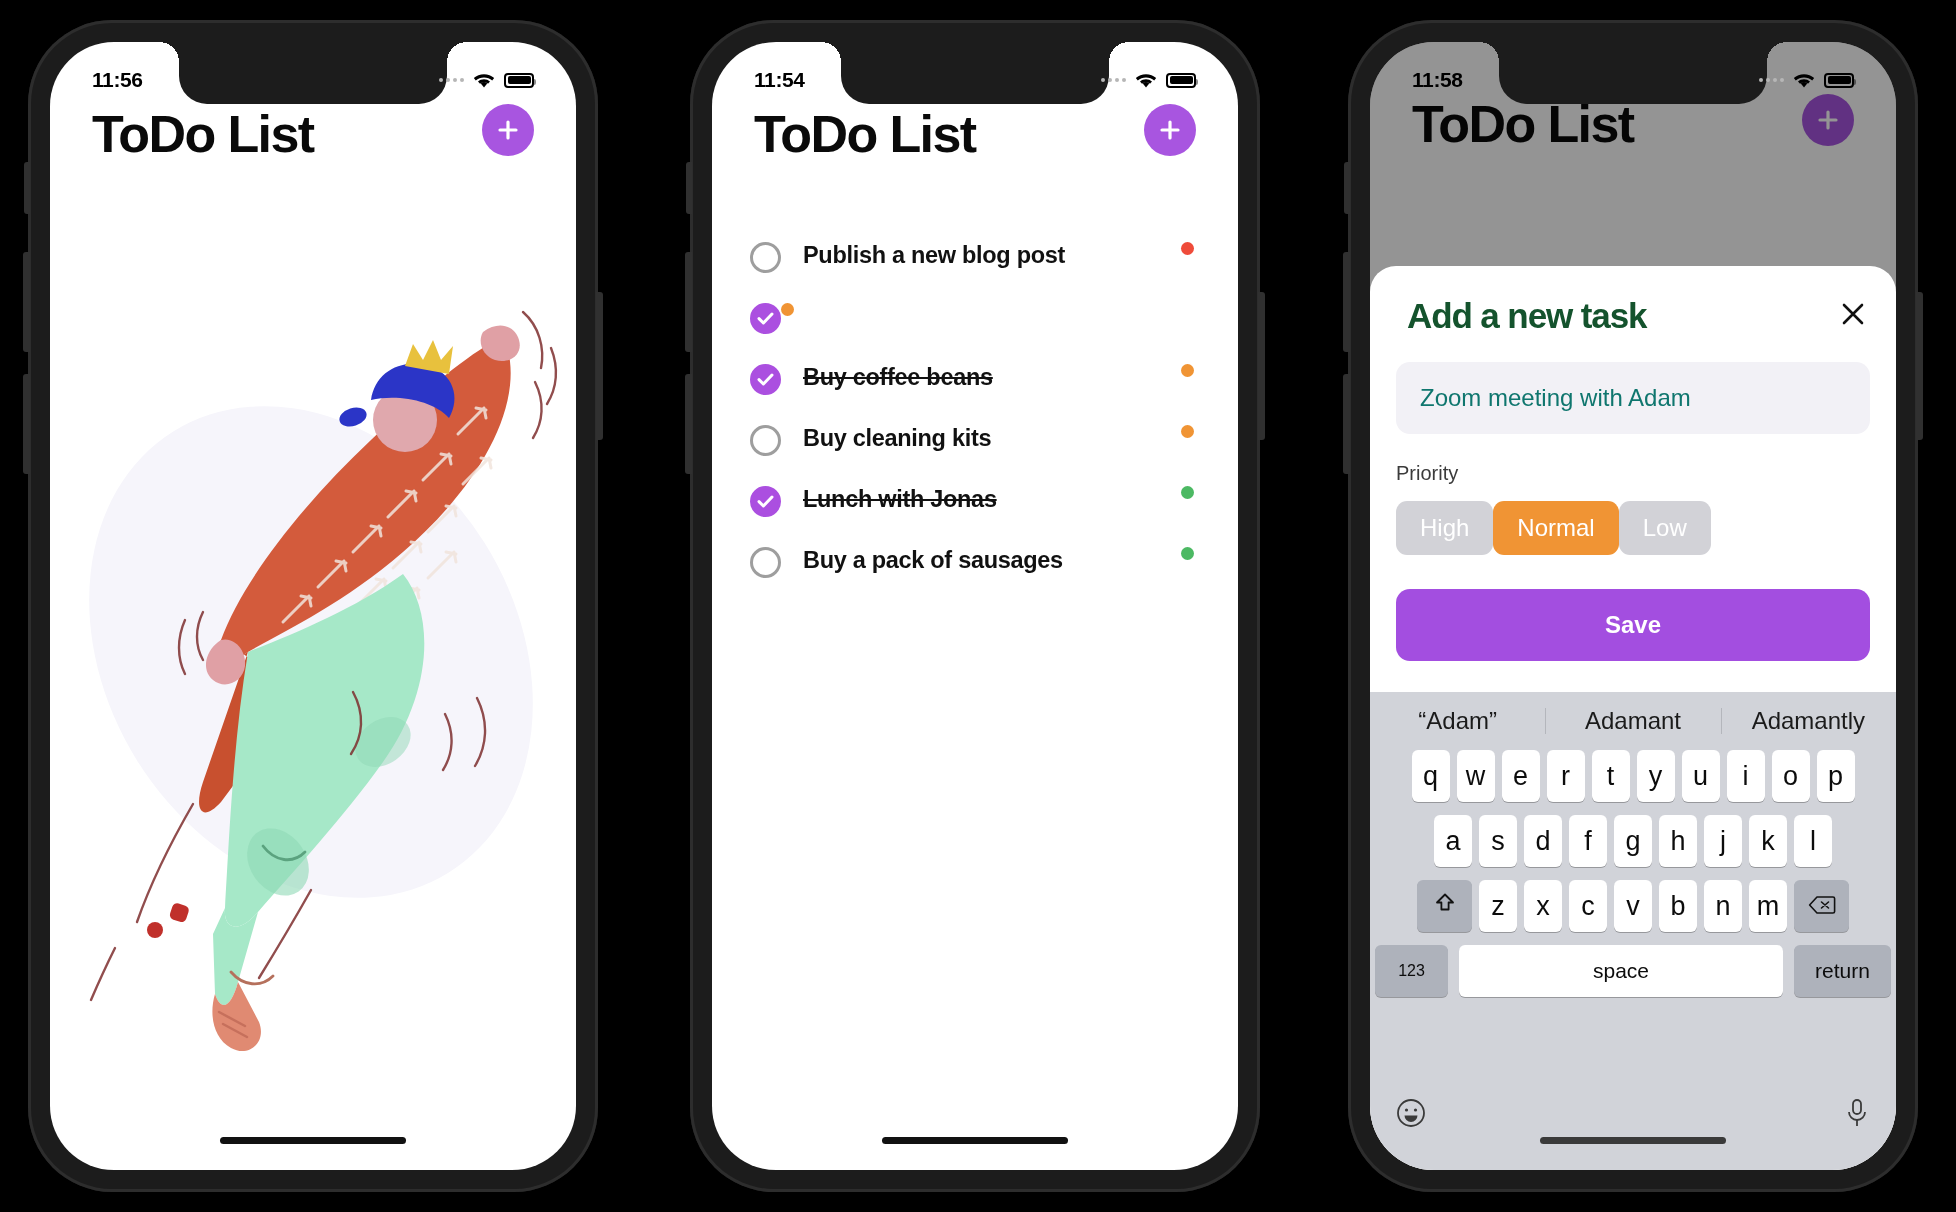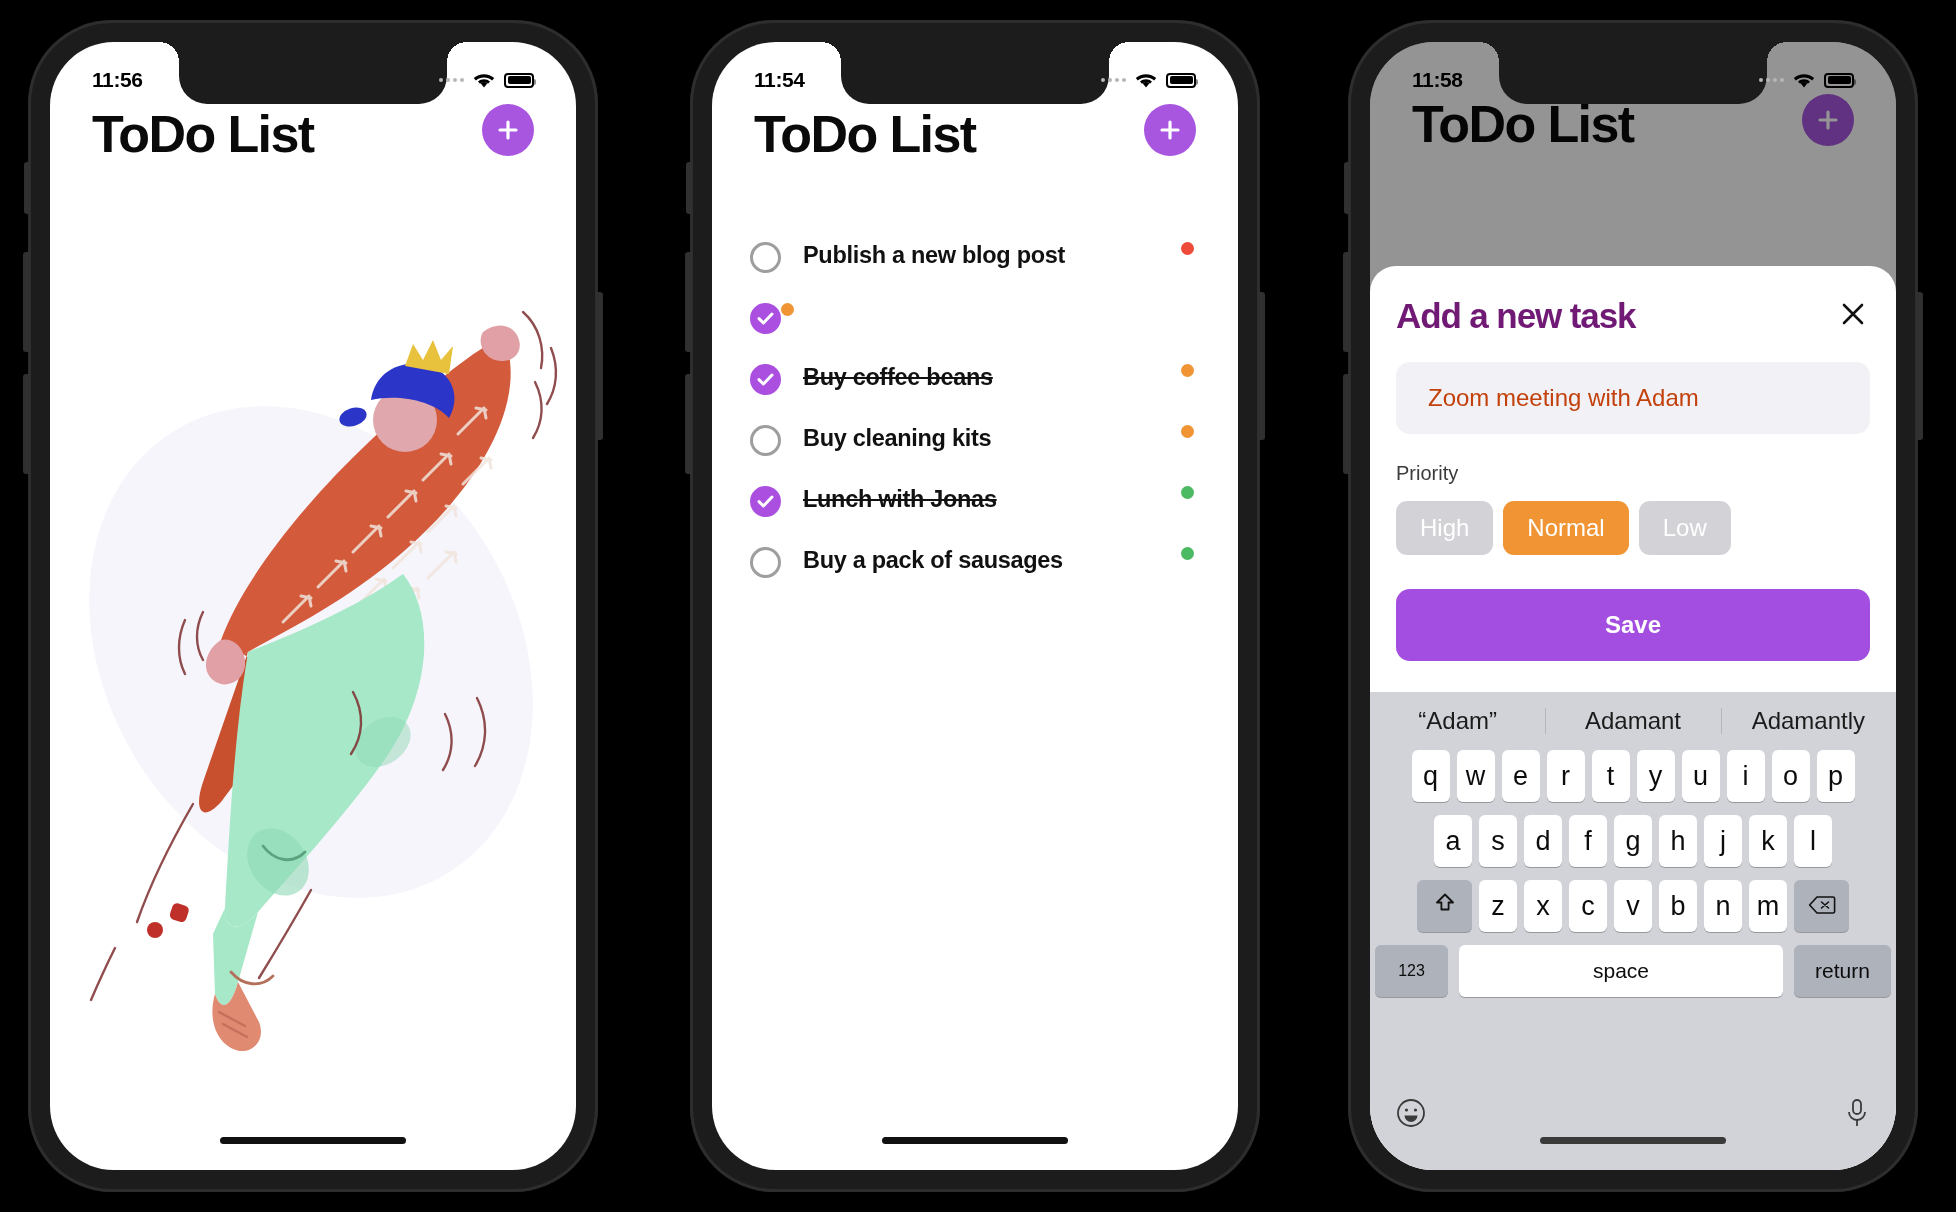--- a/index.html
+++ b/index.html
@@ -115,29 +115,29 @@
   .home-ind.light{ background:#3a3a3a; }
 
   
   .dim{ position:absolute; inset:0; background:rgba(0,0,0,.42); z-index:30; }
   .sheet{
     position:absolute; left:0; right:0; top:224px; bottom:0;
     background:#fff; border-radius:26px 26px 0 0; z-index:35;
     padding:30px 26px 0 26px;
   }
   .sheet-head{ display:flex; align-items:center; justify-content:space-between; }
-  .sheet-title{ font-size:35px; font-weight:bold; letter-spacing:-1.1px; color:#701a75; }
+  .sheet-title{ font-size:35px; font-weight:bold; letter-spacing:-1.1px; color:#14532d;margin-left:11px; }
   .close-btn{ width:34px; height:34px; display:flex; align-items:center; justify-content:center; }
   .task-input{
     margin-top:26px; height:72px; border-radius:14px; background:#f2f1f6;
-    display:flex; align-items:center; padding:0 32px;
-    font-size:24px; color:#c2410c;
+    display:flex; align-items:center; padding:0 24px;
+    font-size:24px; color:#0f766e;
   }
   .pri-label{ margin-top:28px; font-size:20px; color:#3b3b3b; }
-  .pri-row{ margin-top:16px; display:flex; gap:10px; }
+  .pri-row{ margin-top:16px; display:flex; }
   .pri{
     height:54px; border-radius:11px; padding:0 24px;
     display:flex; align-items:center; justify-content:center;
     font-size:24px; color:#fff; background:#d2d2d7;
   }
   .pri.sel{ background:#f09434; }
   .save-btn{
     margin-top:34px; height:72px; border-radius:14px; background:#a34ee0;
     display:flex; align-items:center; justify-content:center;
     color:#fff; font-size:24px; font-weight:bold;

